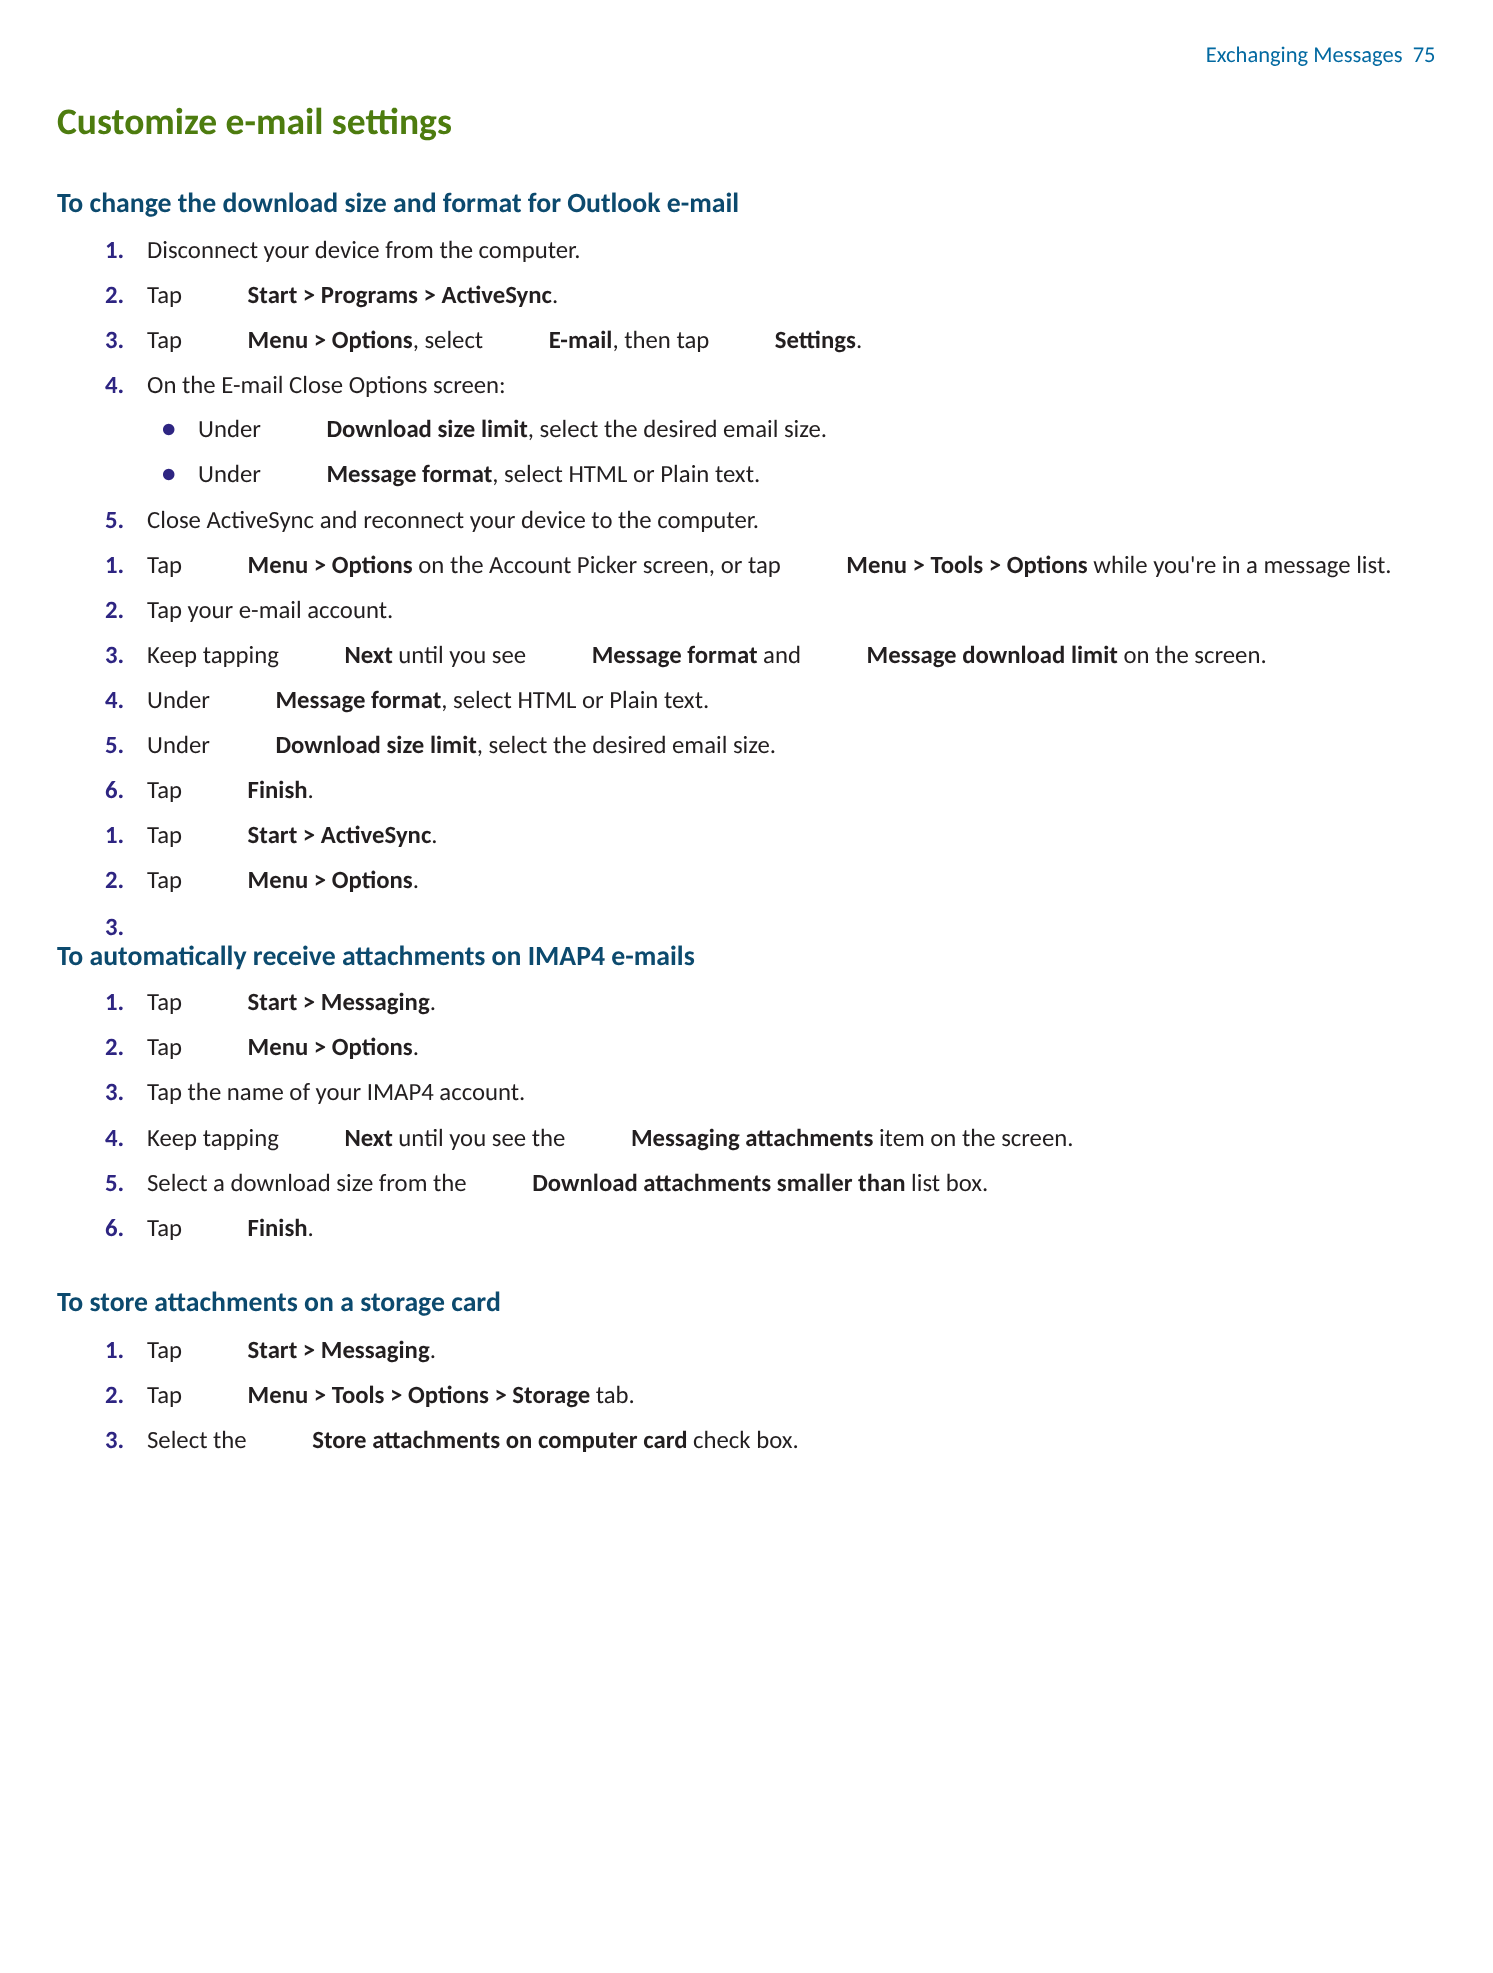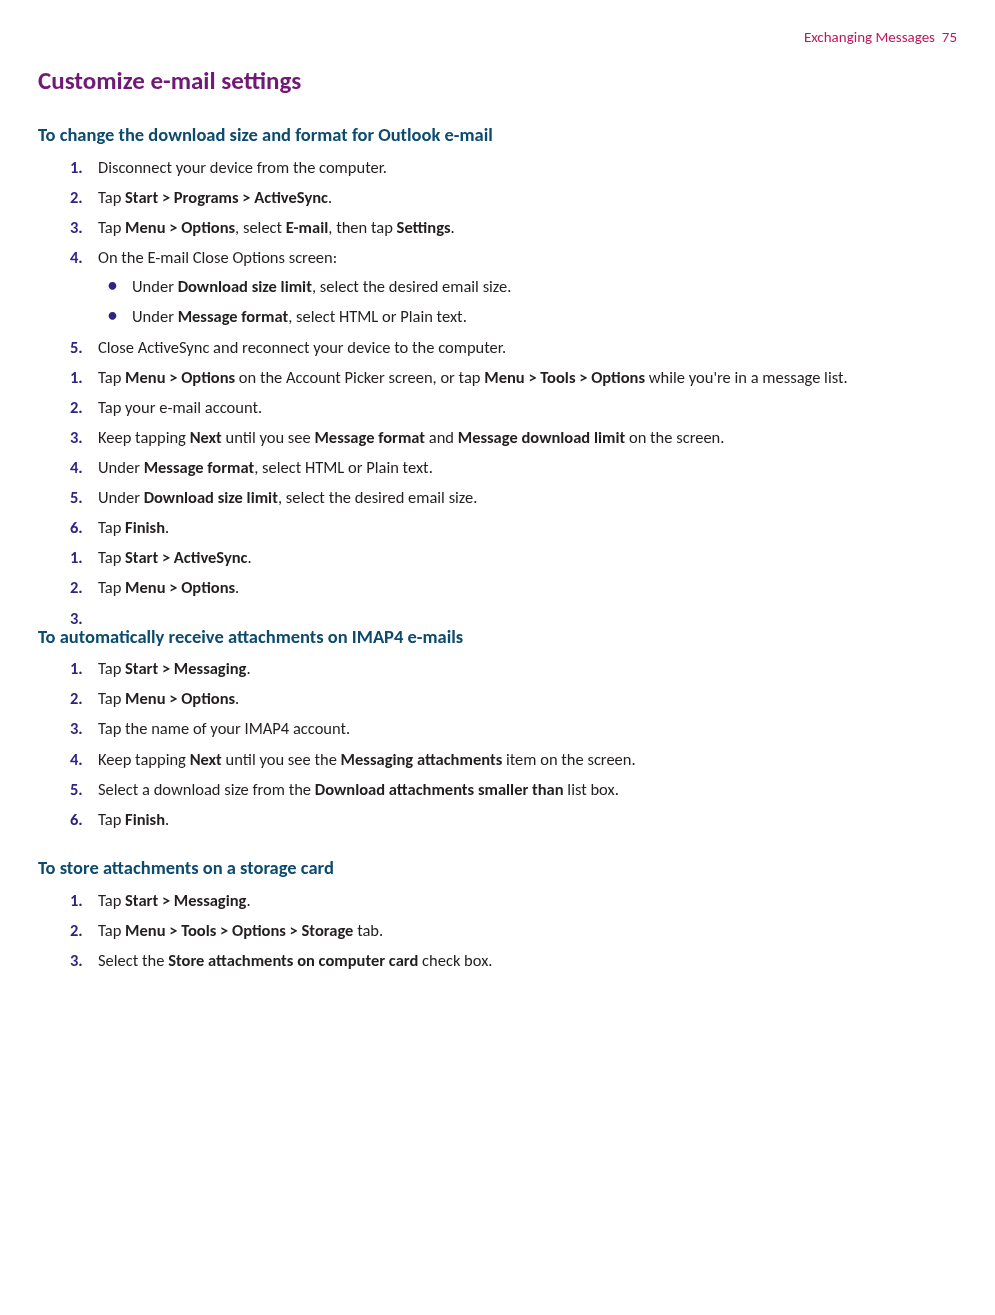--- a/index.html
+++ b/index.html
@@ -7,26 +7,26 @@
     font-size: 16.5px;
     color: #231f20;
     margin: 0;
     padding: 28px 38px 50px 38px;
     width: 995px;
     box-sizing: border-box;
     line-height: 1.28;
   }
   .header-line {
     text-align: right;
-    color: #be185d;
+    color: #0369a1;
     font-size: 15px;
     margin-bottom: 18px;
   }
   h1.page-title {
-    color: #701a75;
+    color: #4d7c0f;
     font-size: 25px;
     font-weight: 700;
     margin: 0 0 22px 0;
   }
   h2.section-heading {
     color: #0c4a6e;
     font-size: 18.5px;
     font-weight: 700;
     margin: 26px 0 10px 0;
   }
@@ -60,21 +60,21 @@
   ul.bullets > li::before {
     content: "•";
     position: absolute;
     left: 4px;
     top: 0;
     color: #2e2582;
     font-weight: 700;
     font-size: 18px;
     line-height: 1;
   }
-  b { font-weight: 700; }
+  b { font-weight: 700; margin-left: 40px; }
 </style>
 </head>
 <body>
 
 <div class="header-line">
   <span>Exchanging Messages</span>&nbsp;&nbsp;<span>75</span>
 </div>
 
 <h1 class="page-title">Customize e-mail settings</h1>
 

